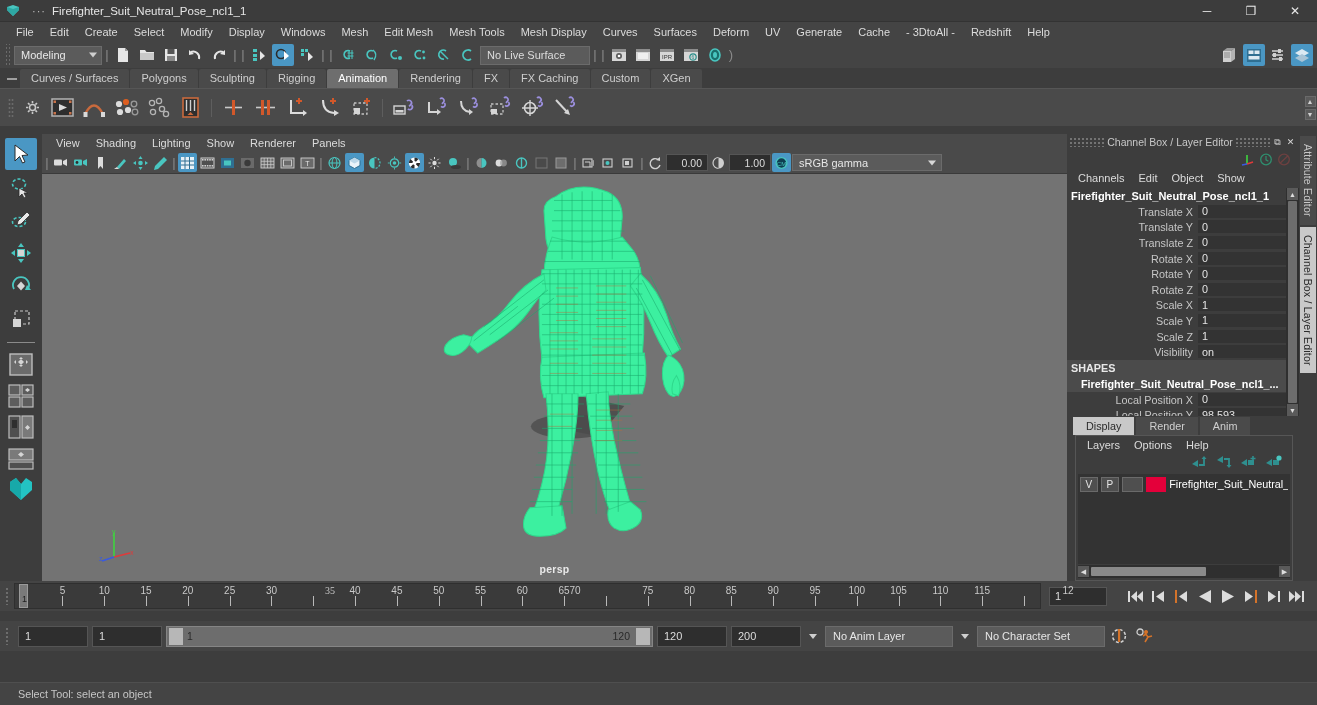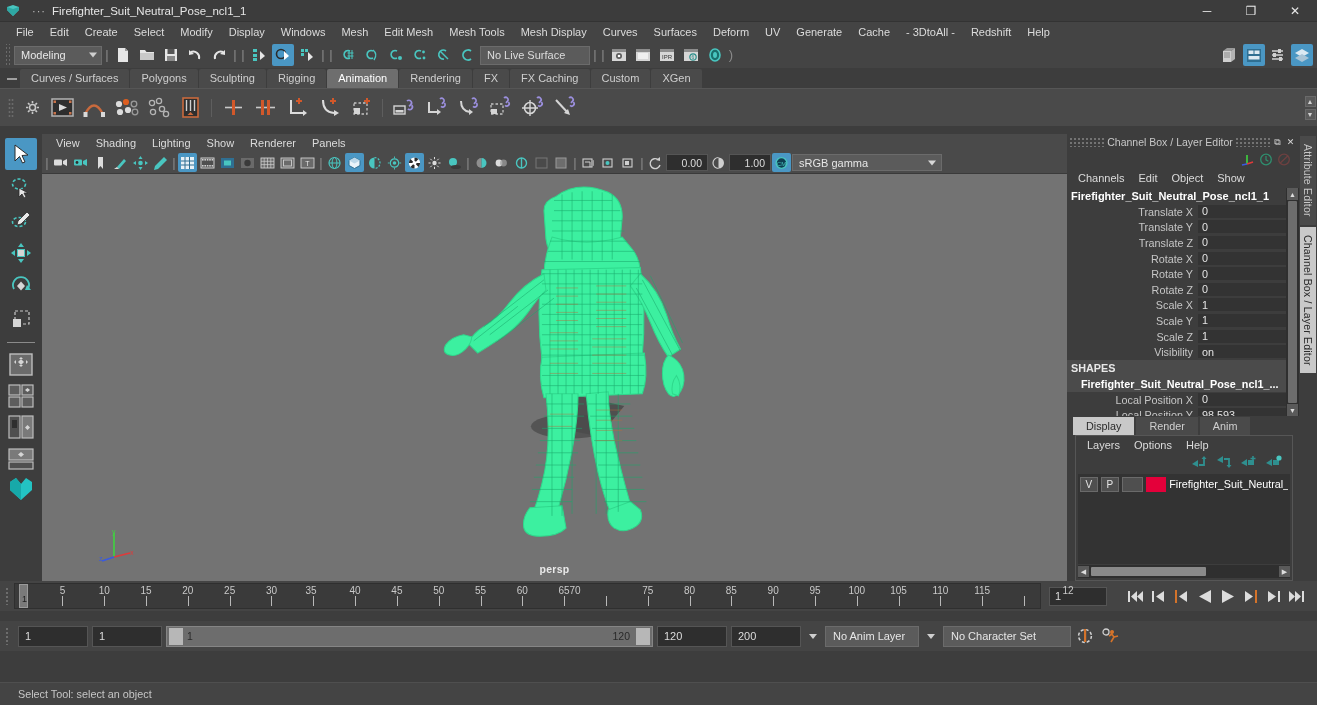--- a/index.html
+++ b/index.html
@@ -1202,21 +1202,21 @@
         <div class="tlab" style="left: 89.2521px;">10</div>
         <div class="tick" style="left: 131.059px;"></div>
         <div class="tlab" style="left: 131.059px;">15</div>
         <div class="tick" style="left: 172.866px;"></div>
         <div class="tlab" style="left: 172.866px;">20</div>
         <div class="tick" style="left: 214.672px;"></div>
         <div class="tlab" style="left: 214.672px;">25</div>
         <div class="tick" style="left: 256.479px;"></div>
         <div class="tlab" style="left: 256.479px;">30</div>
         <div class="tick" style="left: 298.286px;"></div>
-        <div class="tlab" style="left: 296px;">35</div>
+        <div class="tlab" style="left: 315px; font-family: Liberation Serif, serif;">35</div>
         <div class="tick" style="left: 340.092px;"></div>
         <div class="tlab" style="left: 340.092px;">40</div>
         <div class="tick" style="left: 381.899px;"></div>
         <div class="tlab" style="left: 381.899px;">45</div>
         <div class="tick" style="left: 423.706px;"></div>
         <div class="tlab" style="left: 423.706px;">50</div>
         <div class="tick" style="left: 465.513px;"></div>
         <div class="tlab" style="left: 465.513px;">55</div>
         <div class="tick" style="left: 507.319px;"></div>
         <div class="tlab" style="left: 507.319px;">60</div>
@@ -1308,21 +1308,21 @@
       <div class="handle" style="left:2px;"></div>
       <div class="rlabL">1</div>
       <div class="rlabR">120</div>
       <div class="handle" style="right:2px;"></div>
     </div>
     <div class="rfield">120</div>
     <div class="rfield">200</div>
     <div class="ddarrow">
         <i></i>
       </div>
-    <div class="ddsel" style="width:94px">No Anim Layer</div>
+    <div class="ddsel" style="width:128px">No Anim Layer</div>
     <div class="ddarrow">
         <i></i>
       </div>
     <div class="ddsel" style="width:128px">No Character Set</div>
     <div class="pbicon">
       <svg width="19" height="18" viewBox="0 0 19 18">
           <circle cx="9" cy="9" r="6.4" fill="none" stroke="#cfcfcf" stroke-width="1.5" stroke-dasharray="3 2"></circle>
           <rect x="8" y="2" width="2.2" height="13" fill="#d4732a"></rect>
         </svg>
     </div>

